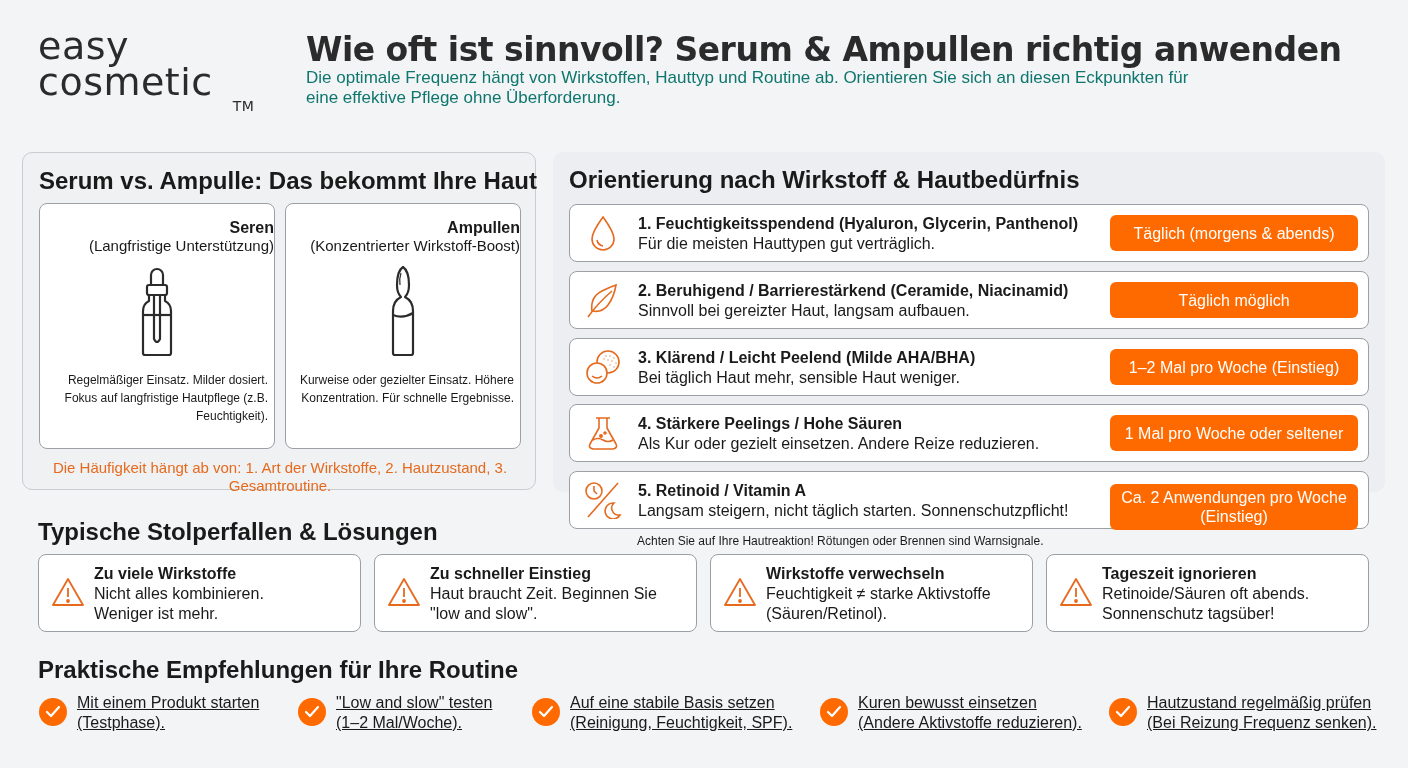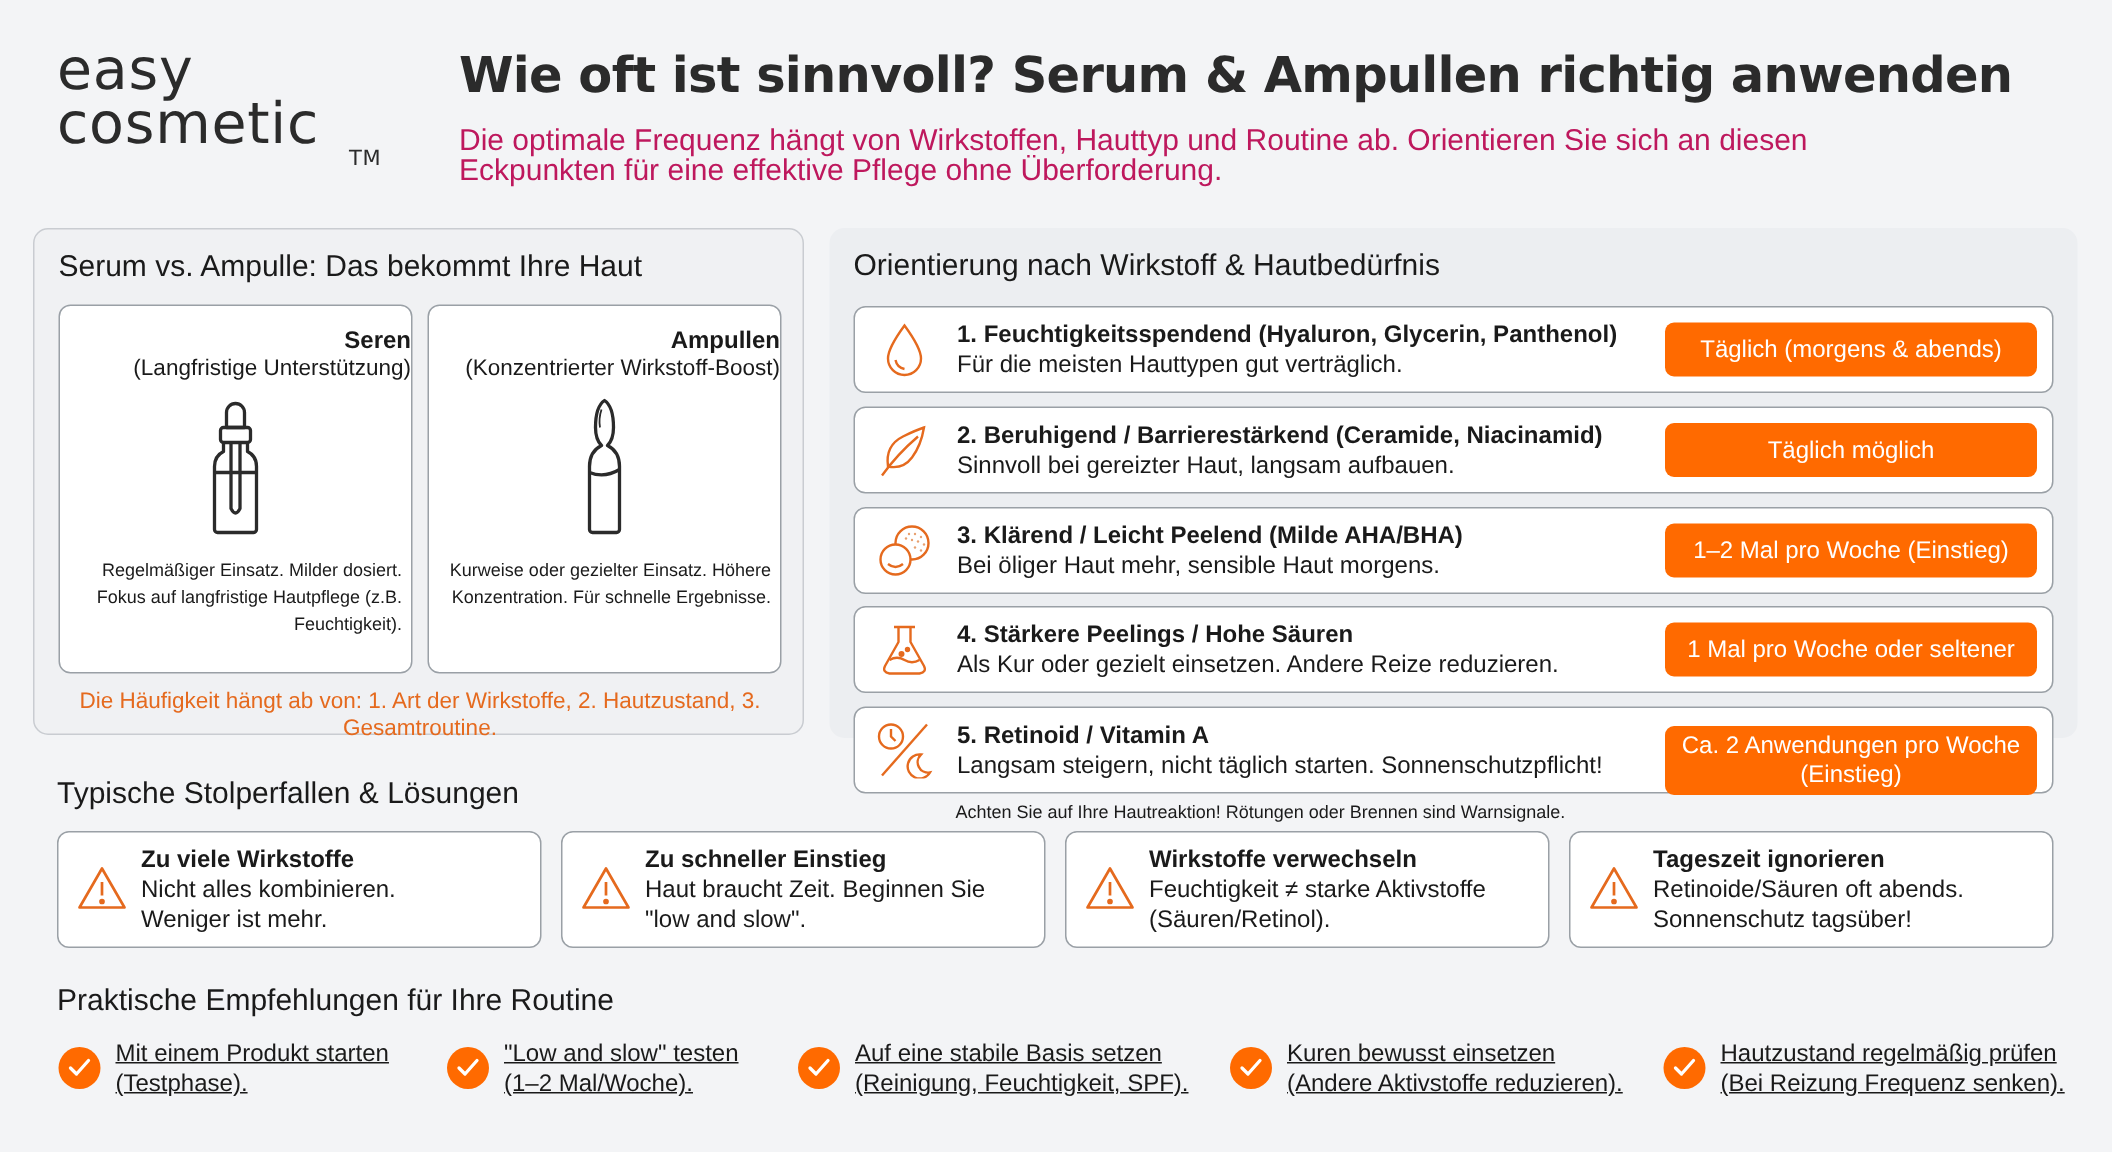--- a/index.html
+++ b/index.html
@@ -22,32 +22,32 @@
   .logo .tm { font-size: 14px; vertical-align: top; position: relative; top: 24px; margin-left: 20px; }
 
   
   .title {
     left: 306px; top: 30px;
     font-family: "DejaVu Sans", sans-serif;
     font-weight: bold; font-size: 33px; color: #2b2b2b; letter-spacing: -0.5px;
     white-space: nowrap;
   }
   .subtitle {
-    left: 306px; top: 84px; width: 900px;
-    font-size: 20px; line-height: 20px; color: #be185d;
+    left: 306px; top: 68px; width: 900px;
+    font-size: 17px; line-height: 20px; color: #0f766e;
   }
 
   
   .panel {
     background: #eceef1; border-radius: 10px;
   }
   .panel-left { left: 22px; top: 152px; width: 514px; height: 338px; border: 1px solid #c9ccd1; background: #f0f1f3; }
   .panel-right { left: 553px; top: 152px; width: 832px; height: 340px; }
 
-  .section-title { font-weight: normal; font-size: 20px; color: #1a1a1a; white-space: nowrap; }
+  .section-title { font-weight: bold; font-size: 24px; color: #1a1a1a; white-space: nowrap; }
 
   .card {
     background: #fff; border: 1px solid #9aa0a6; border-radius: 8px;
   }
   .compare-card {
     top: 50px; width: 236px; height: 246px; text-align: right;
     padding-top: 14px;
   }
   .compare-card .h { font-weight: bold; font-size: 16px; line-height: 19px; }
   .compare-card .s { font-size: 15px; line-height: 18px; }
@@ -164,21 +164,21 @@
           <circle cx="30" cy="10" r="0.8"></circle>
         <circle cx="24" cy="12" r="0.8"></circle>
           <circle cx="28" cy="13" r="0.8"></circle>
           <circle cx="32" cy="15" r="0.8"></circle>
         <circle cx="26" cy="17" r="0.8"></circle>
           <circle cx="30" cy="19" r="0.8"></circle>
           <circle cx="20" cy="11" r="0.8"></circle>
       </g>
     </svg>
     <div class="abs rt">3. Klärend / Leicht Peelend (Milde AHA/BHA)</div>
-    <div class="abs rs">Bei öliger Haut mehr, sensible Haut morgens.</div>
+    <div class="abs rs">Bei täglich Haut mehr, sensible Haut weniger.</div>
     <div class="abs pill">1–2 Mal pro Woche (Einstieg)</div>
   </div>
 
   <div class="abs card row" style="top:252px;">
     <svg class="abs ico" viewBox="0 0 38 38" fill="none" stroke="#e56a1e" stroke-width="1.6" stroke-linejoin="round">
       <path d="M12 4 h14 M15 4 v10 l-9 16 q-2 4 3 5 h20 q5 -1 3 -5 l-9 -16 v-10"></path>
       <path d="M9 26 q5 -3 10 0 q5 3 10 0"></path>
       <circle cx="17" cy="22" r="1.2" fill="#e56a1e"></circle>
         <circle cx="21" cy="19" r="1" fill="#e56a1e"></circle>
     </svg>

